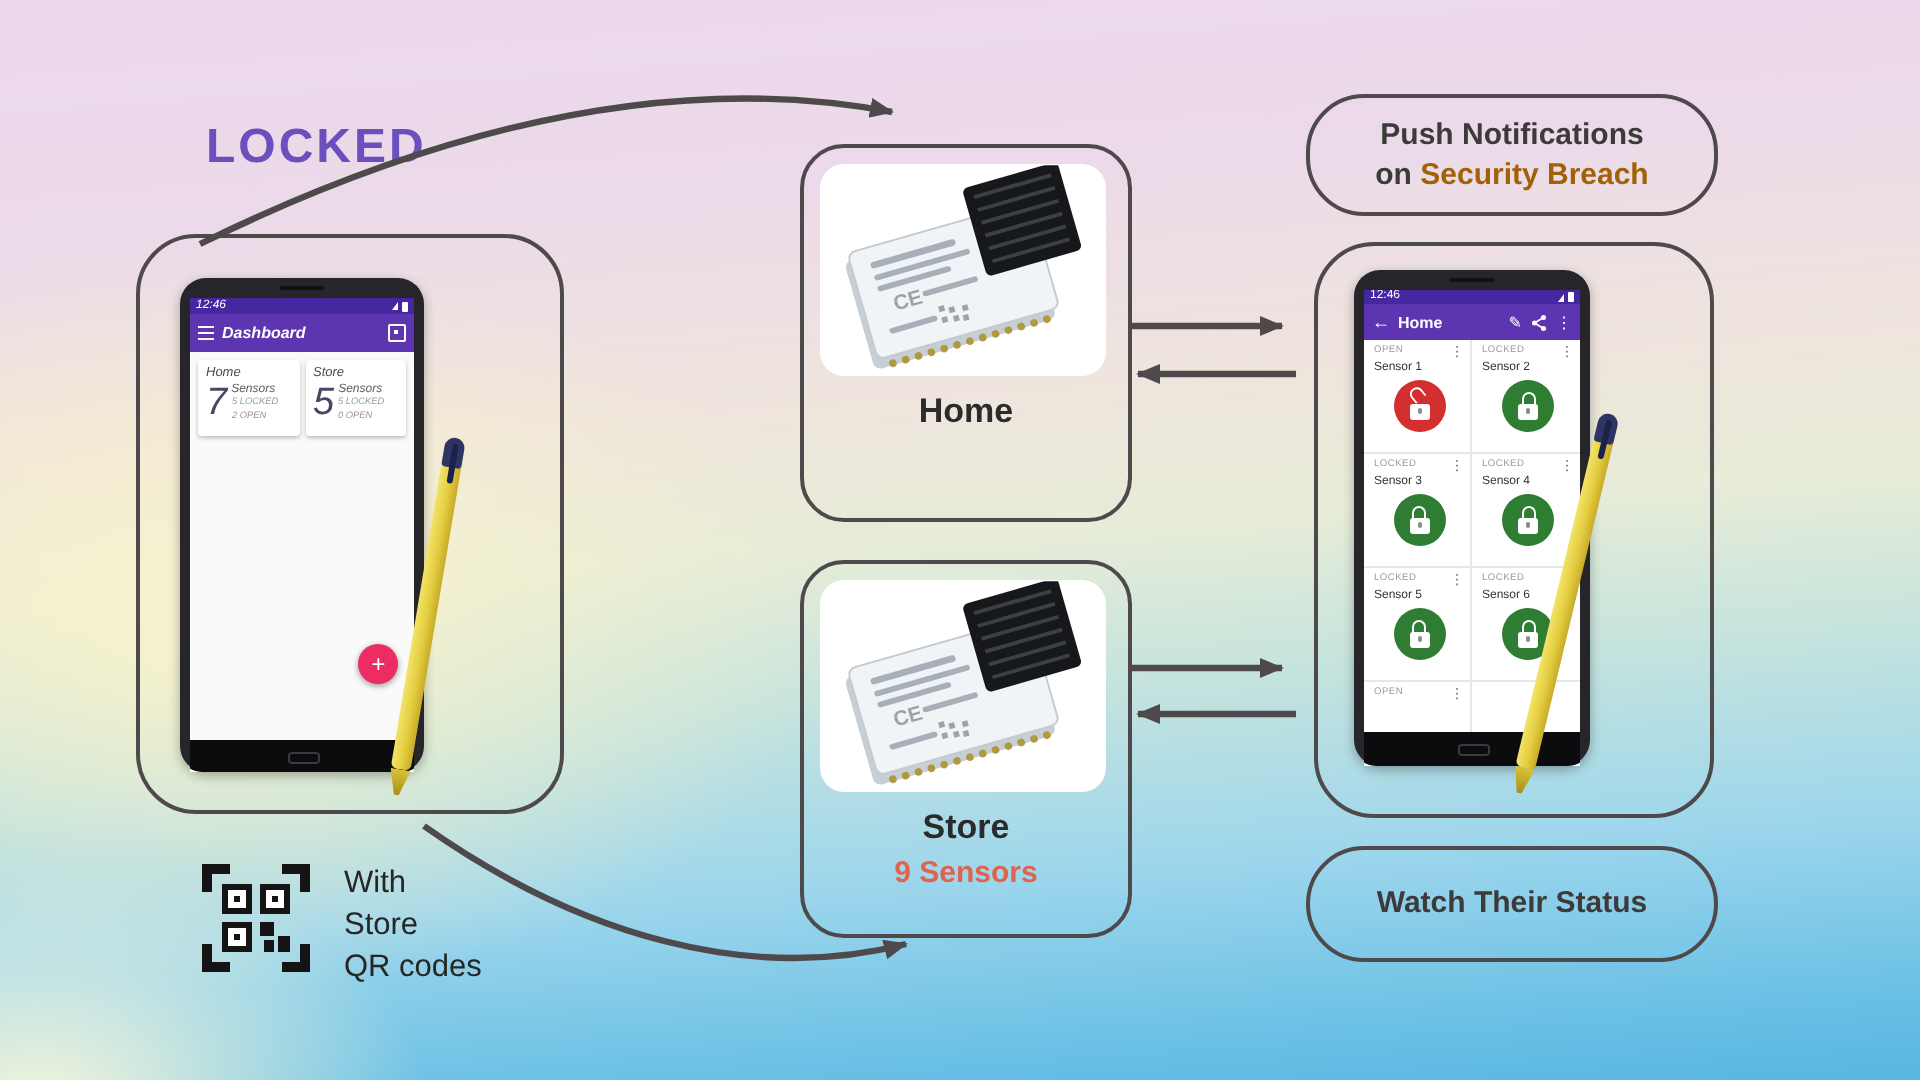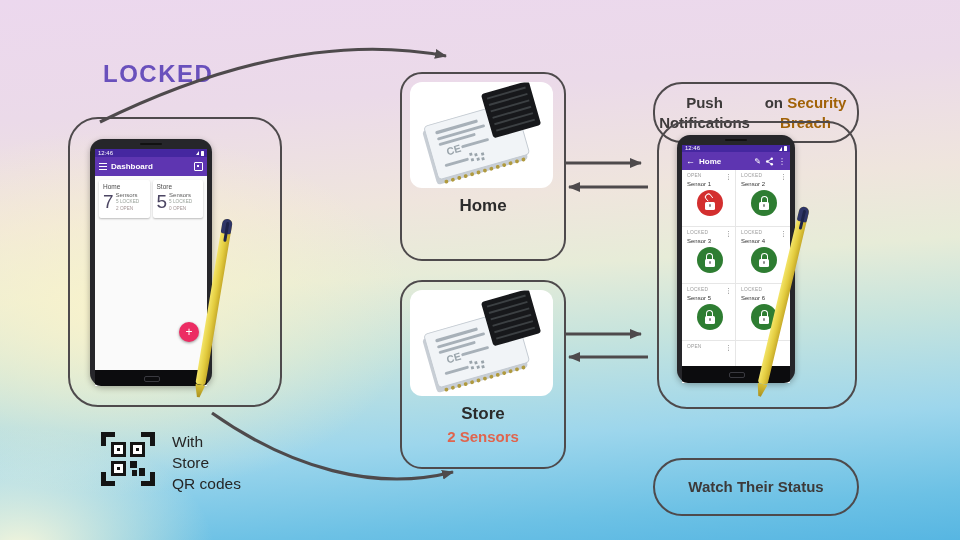--- a/index.html
+++ b/index.html
@@ -9,22 +9,22 @@
     background:
       radial-gradient(ellipse 430px 260px at 12% 58%, rgba(250,243,203,.95), rgba(250,243,203,0) 70%),
       radial-gradient(ellipse 300px 190px at 2% 102%, rgba(253,249,219,.95), rgba(253,249,219,0) 65%),
       linear-gradient(176deg,#ecd8ee 0%,#ebdae9 20%,#efe5dd 38%,#e7ecd8 50%,#c7e4dd 62%,#9dd6ec 78%,#6cc1e5 92%,#57b6e2 100%);
   }
   .abs{position:absolute;}
   
   .app-title{left:103px;top:60px;font-size:24px;font-weight:bold;letter-spacing:1.5px;color:#6950bc;}
   
   .frame{border:2.5px solid #4e4a4c;border-radius:30px;background:transparent;}
-  .pill{border:2.5px solid #4e4a4c;border-radius:29px;display:flex;flex-direction:row;align-items:center;justify-content:center;
-        font-size:15px;font-weight:600;color:#3d3a3a;line-height:20px;text-align:center;margin-top:35px;}
+  .pill{border:2.5px solid #4e4a4c;border-radius:29px;display:flex;flex-direction:column;align-items:center;justify-content:center;
+        font-size:15px;font-weight:600;color:#3d3a3a;line-height:20px;text-align:center;}
   .hl{color:#a16207;}
   
   .module-box{width:162px;height:185px;border:2.5px solid #4e4a4c;border-radius:22px;}
   .module-img{position:absolute;left:8px;top:8px;width:143px;height:106px;background:#fff;border-radius:12px;overflow:hidden;}
   .module-label{position:absolute;left:0;right:0;top:122px;text-align:center;font-size:17px;font-weight:600;color:#2b2b2b;}
   .module-sub{position:absolute;left:0;right:0;top:146px;text-align:center;font-size:15px;font-weight:600;color:#e0644d;}
   
   .phone{background:#26262a;border-radius:13px;box-shadow:0 2px 6px rgba(0,0,0,.3);display:flex;flex-direction:column;padding:10px 5px 0 5px;}
   .cam-slit{position:absolute;top:4px;left:50%;width:22px;height:2px;margin-left:-11px;background:#111;border-radius:2px;}
   .screen{flex:1;display:flex;flex-direction:column;overflow:hidden;background:#fafafa;}
@@ -81,21 +81,21 @@
   
   .arrows{position:absolute;left:0;top:0;pointer-events:none;}
 </style>
 </head>
 <body>
 
 <div class="abs app-title">LOCKED</div>
 
 <div class="abs frame" style="left:68px;top:117px;width:210px;height:286px;"></div>
 
-<div class="abs phone" style="left:90px;top:139px;width:122px;height:247px;box-sizing:border-box;">
+<div class="abs phone" style="left:90px;top:139px;width:122px;height:247px;box-sizing:border-box;font-style:italic;">
   <div class="cam-slit"></div>
   <div class="screen">
     <div class="statusbar">
       <span>12:46</span>
       <span class="sicons">
           <span class="tri"></span>
           <span class="batt"></span>
         </span>
     </div>
     <div class="appbar" style="height:19px;font-size:8px;">
@@ -233,21 +233,21 @@
   <div class="module-label">Home</div>
 </div>
 
 <div class="abs module-box" style="left:400px;top:280px;">
   <div class="module-img">
     <svg width="143" height="106" viewBox="0 0 150 110">
         <use href="#esp-module"></use>
       </svg>
   </div>
   <div class="module-label">Store</div>
-  <div class="module-sub">2 Sensors</div>
+  <div class="module-sub">9 Sensors</div>
 </div>
 
 <div class="abs pill" style="left:653px;top:47px;width:202px;height:57px;">
   <div>Push Notifications</div>
   <div><span>on </span><span class="hl">Security Breach</span></div>
 </div>
 
 <div class="abs pill" style="left:653px;top:423px;width:202px;height:54px;">
   <div>Watch Their Status</div>
 </div>

